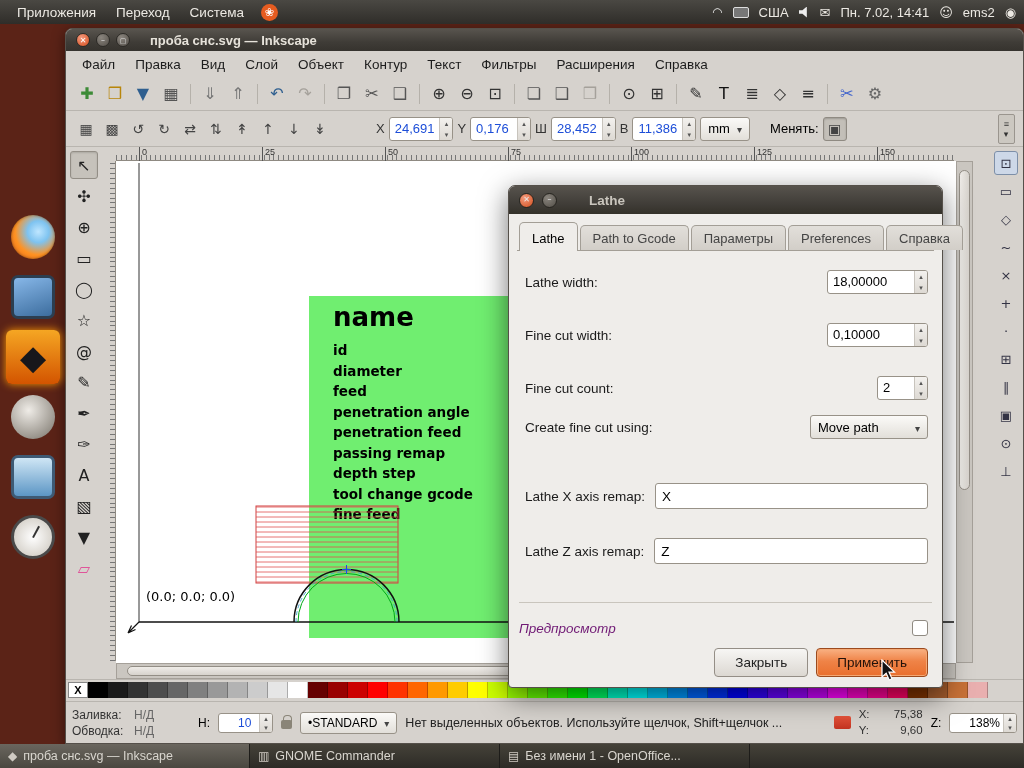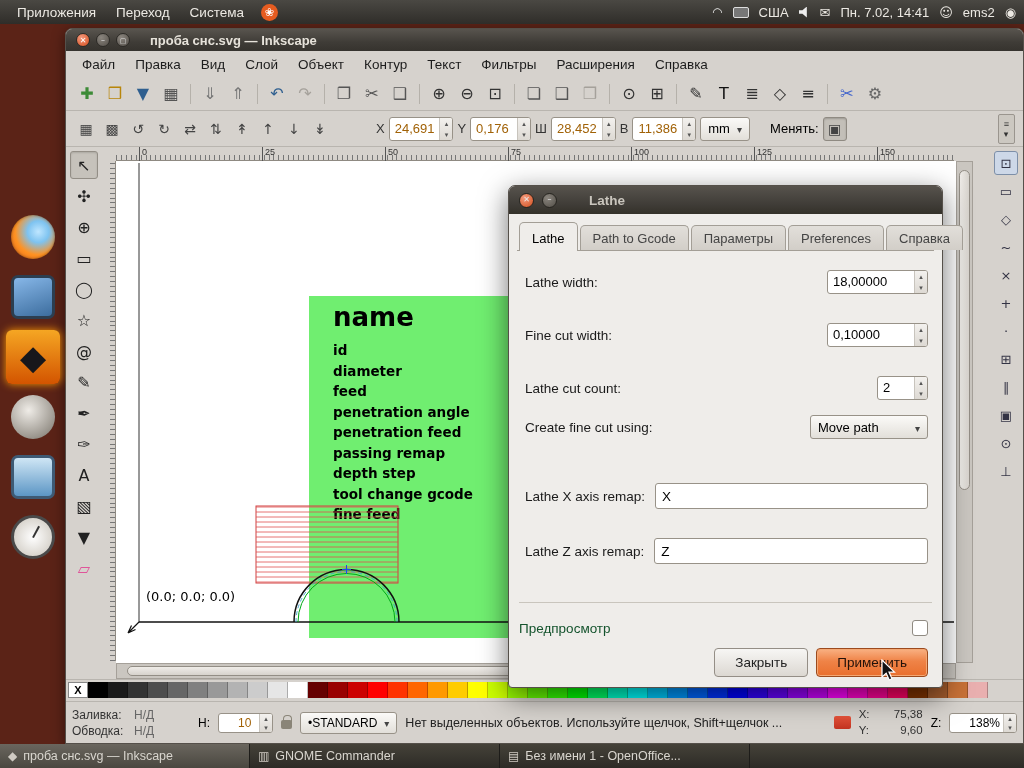--- a/index.html
+++ b/index.html
@@ -63,21 +63,21 @@
 
   .toolbar2 { position:absolute; top:82px; left:0; right:0; height:36px; border-bottom:1px solid #b9b5af;
     display:flex; align-items:center; padding:0 8px; gap:4px; }
   .tb2-icons { display:flex; gap:2px; }
   .coordfield { display:flex; align-items:center; gap:4px; }
   .coordfield.gap { margin-left:40px; }
   .cf-label { font-size:13px; color:#333; }
   .spin { display:inline-flex; align-items:stretch; height:24px; background:#fff; border:1px solid #989288;
     border-radius:3px; overflow:hidden; }
   .spin-val { padding:3px 5px; font-size:13px; min-width:46px; white-space:nowrap; }
-  .spin.dim .spin-val { color:#a16207; }
+  .spin.dim .spin-val { color:#1d4ed8; }
   .spin-btns { display:flex; flex-direction:column; width:13px; border-left:1px solid #c8c4bd;
     background:linear-gradient(#f3f1ee,#ddd9d3); }
   .spin-btns span { flex:1; font-size:7px; line-height:1; display:flex; align-items:center; justify-content:center; color:#555; }
   .sb-up::before { content:"▴"; } .sb-dn::before { content:"▾"; }
   .dd { display:inline-flex; align-items:center; height:24px; padding:0 7px;
     background:linear-gradient(#fbfaf8,#e2dfd9); border:1px solid #989288; border-radius:3px; gap:7px; font-size:13px; }
   .dd-arrow::before { content:"▾"; font-size:10px; color:#444; }
   .change-label { margin-left:16px; font-size:13px; }
   .pressed { background:#c3bfb8 !important; border:1px solid #8f8a82; box-shadow:inset 0 1px 2px #0003; }
   .overflow { margin-left:auto; width:17px; height:30px; display:flex; flex-direction:column; align-items:center;
@@ -163,21 +163,21 @@
   .frow { position:absolute; left:16px; right:14px; height:28px; display:flex; align-items:center; }
   .flabel { font-size:13.5px; color:#1a1a1a; white-space:nowrap; }
   .fctl { margin-left:auto; }
   .spin.w116 .spin-val { min-width:86px; }
   .spin.w60 .spin-val { min-width:36px; }
   .dd.w118 { width:118px; justify-content:space-between; }
   .txt { height:26px; flex:1; margin-left:10px; background:#fff; border:1px solid #989288; border-radius:3px;
     padding:0 6px; font-size:13.5px; display:flex; align-items:center; }
   .dlg-sep { position:absolute; left:10px; right:10px; top:352px; height:1px; background:#c9c5bd; }
   .preview-row { position:absolute; left:10px; right:14px; top:366px; height:24px; display:flex; align-items:center; }
-  .preview-label { font-size:13.5px; color:#14532d; }
+  .preview-label { font-size:13.5px; color:#701a75;font-style:italic; }
   .checkbox { margin-left:auto; width:16px; height:16px; background:#fff; border:1px solid #8f8a82; border-radius:3px; }
   .dlg-buttons { position:absolute; right:14px; top:398px; display:flex; gap:8px; }
   .btn { height:29px; padding:0 20px; display:flex; align-items:center; background:linear-gradient(#f7f6f4,#dcd8d2);
     border:1px solid #948e86; border-radius:4px; font-size:13.5px; color:#222; white-space:nowrap; }
   .btn.apply { background:linear-gradient(#f9b183,#ef8347 45%,#e96f2e); border:1px solid #9c4a1e;
     box-shadow:inset 0 0 0 1px #f4a874; color:#23120a; }
 
   .cursor { position:absolute; left:881px; top:659px; z-index:100; }
 
   
@@ -556,21 +556,21 @@
         <span class="flabel">Fine cut width:</span>
         <span class="fctl spin w116">
             <span class="spin-val">0,10000</span>
             <span class="spin-btns">
               <span class="sb-up"></span>
               <span class="sb-dn"></span>
             </span>
           </span>
       </div>
       <div class="frow" style="top:124px;">
-        <span class="flabel">Lathe cut count:</span>
+        <span class="flabel">Fine cut count:</span>
         <span class="fctl spin w60">
             <span class="spin-val">2</span>
             <span class="spin-btns">
               <span class="sb-up"></span>
               <span class="sb-dn"></span>
             </span>
           </span>
       </div>
       <div class="frow" style="top:163px;">
         <span class="flabel">Create fine cut using:</span>

